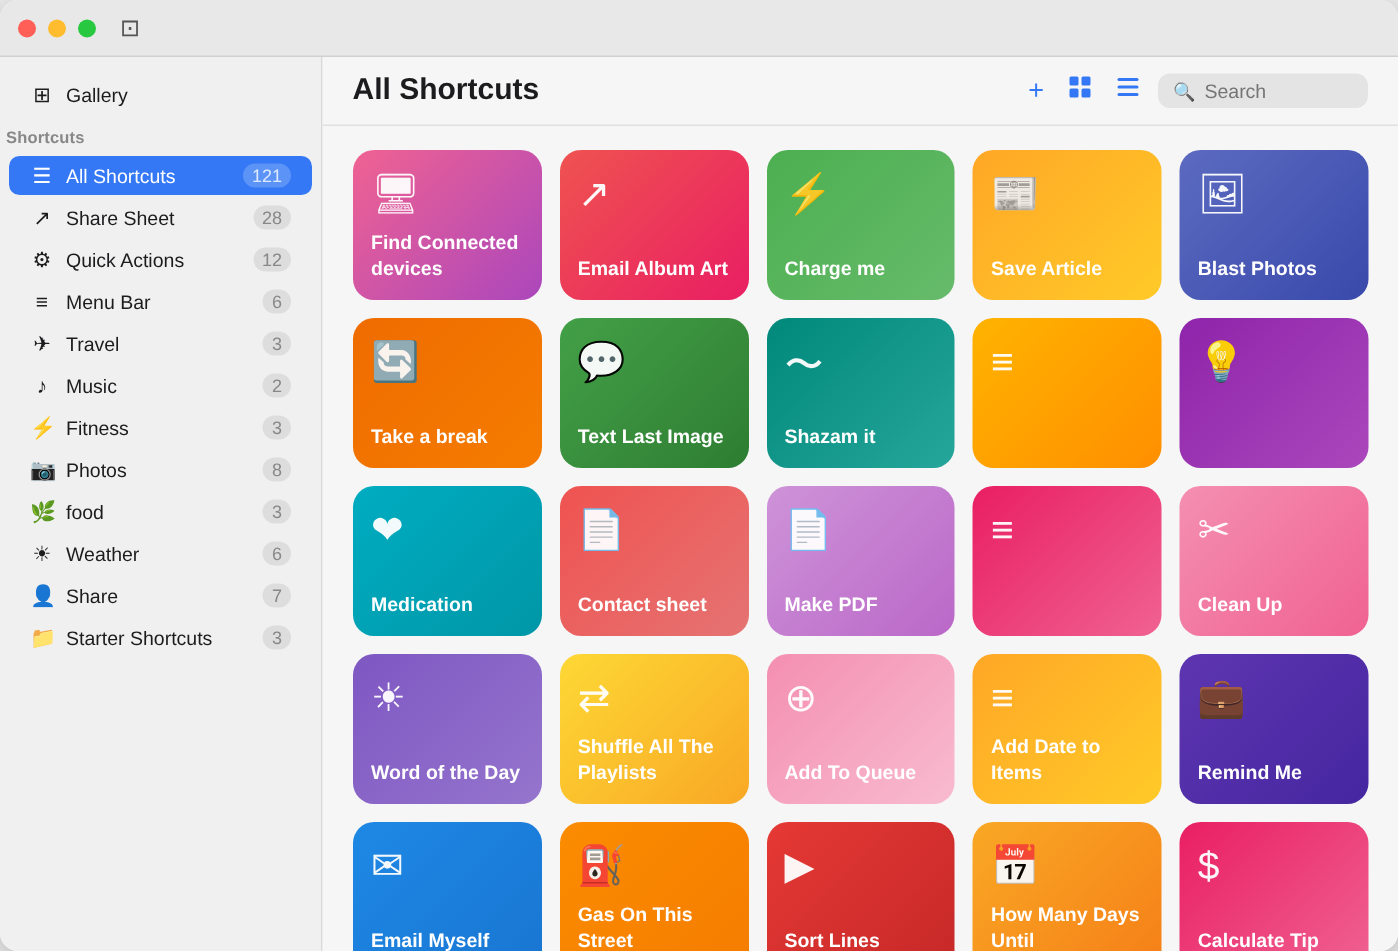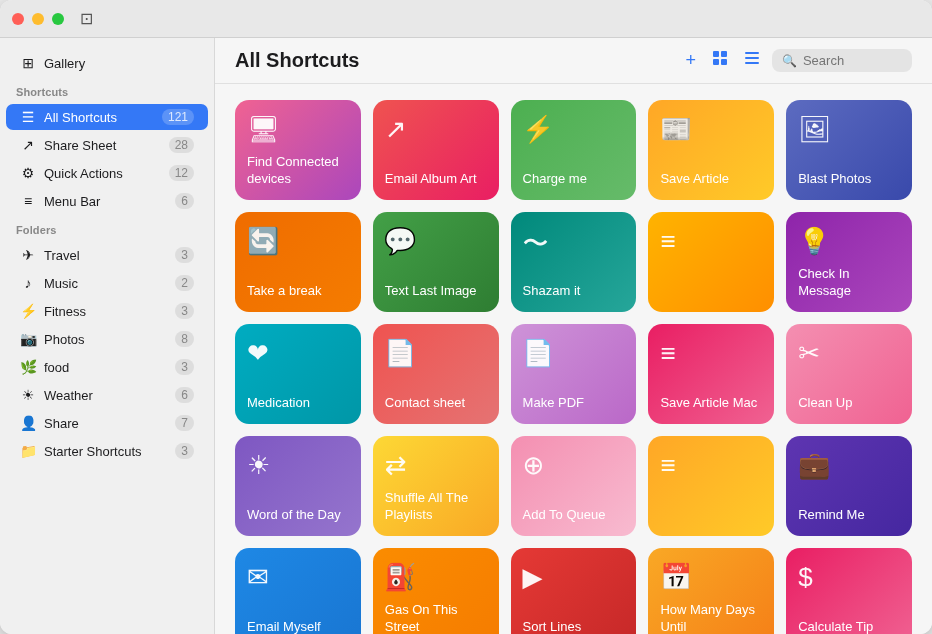--- a/index.html
+++ b/index.html
@@ -96,21 +96,21 @@
     }
     .sidebar-item.active .item-count {
       color: rgba(255,255,255,0.8);
       background: rgba(255,255,255,0.2);
     }
 
     .sidebar-section-label {
       font-size: 11px;
       font-weight: 600;
       color: #888;
-      padding: 8px 16px 4px;
+      padding: 8px 4px 4px;
       text-transform: none;
       letter-spacing: 0.01em;
     }
 
     
     .main-content {
       flex: 1;
       display: flex;
       flex-direction: column;
       background: #f6f6f6;
@@ -192,21 +192,21 @@
 
     .card-icon {
       font-size: 26px;
       color: white;
       opacity: 0.95;
       margin-bottom: 8px;
     }
 
     .card-label {
       font-size: 13px;
-      font-weight: 400;
+      font-weight: 700;
       color: white;
       line-height: 1.3;
     }
 
     
     .color-pink-purple { background: linear-gradient(135deg, #f06292, #ab47bc); }
     .color-pink-red { background: linear-gradient(135deg, #ef5350, #e91e63); }
     .color-green { background: linear-gradient(135deg, #4caf50, #66bb6a); }
     .color-yellow-orange { background: linear-gradient(135deg, #ffa726, #ffca28); }
     .color-blue-purple { background: linear-gradient(135deg, #5c6bc0, #3949ab); }
@@ -266,21 +266,20 @@
         <span class="item-icon">⚙</span>
         <span class="item-label">Quick Actions</span>
         <span class="item-count">12</span>
       </div>
       <div class="sidebar-item">
         <span class="item-icon">≡</span>
         <span class="item-label">Menu Bar</span>
         <span class="item-count">6</span>
       </div>
 
-      <div class="sidebar-section-label">Folders</div>
 
       <div class="sidebar-item">
         <span class="item-icon">✈</span>
         <span class="item-label">Travel</span>
         <span class="item-count">3</span>
       </div>
       <div class="sidebar-item">
         <span class="item-icon">♪</span>
         <span class="item-label">Music</span>
         <span class="item-count">2</span>
@@ -376,56 +375,55 @@
   </div>
           <div class="shortcut-card color-teal-blue">
     <div class="card-icon">〜</div>
     <div class="card-label">Shazam it</div>
   </div>
           <div class="shortcut-card color-orange-yellow">
     <div class="card-icon">≡</div>
   </div>
           <div class="shortcut-card color-purple">
     <div class="card-icon">💡</div>
-    <div class="card-label">Check In Message</div>
   </div>
           <div class="shortcut-card color-teal">
     <div class="card-icon">❤</div>
     <div class="card-label">Medication</div>
   </div>
           <div class="shortcut-card color-salmon">
     <div class="card-icon">📄</div>
     <div class="card-label">Contact sheet</div>
   </div>
           <div class="shortcut-card color-light-purple">
     <div class="card-icon">📄</div>
     <div class="card-label">Make PDF</div>
   </div>
           <div class="shortcut-card color-pink2">
     <div class="card-icon">≡</div>
-    <div class="card-label">Save Article Mac</div>
   </div>
           <div class="shortcut-card color-pink">
     <div class="card-icon">✂</div>
     <div class="card-label">Clean Up</div>
   </div>
           <div class="shortcut-card color-purple2">
     <div class="card-icon">☀</div>
     <div class="card-label">Word of the Day</div>
   </div>
           <div class="shortcut-card color-yellow">
     <div class="card-icon">⇄</div>
     <div class="card-label">Shuffle All The Playlists</div>
   </div>
           <div class="shortcut-card color-light-pink">
     <div class="card-icon">⊕</div>
     <div class="card-label">Add To Queue</div>
   </div>
           <div class="shortcut-card color-yellow-orange">
     <div class="card-icon">≡</div>
+    <div class="card-label">Add Date to Items</div>
   </div>
           <div class="shortcut-card color-purple3">
     <div class="card-icon">💼</div>
     <div class="card-label">Remind Me</div>
   </div>
           <div class="shortcut-card color-blue">
     <div class="card-icon">✉</div>
     <div class="card-label">Email Myself</div>
   </div>
           <div class="shortcut-card color-orange">

